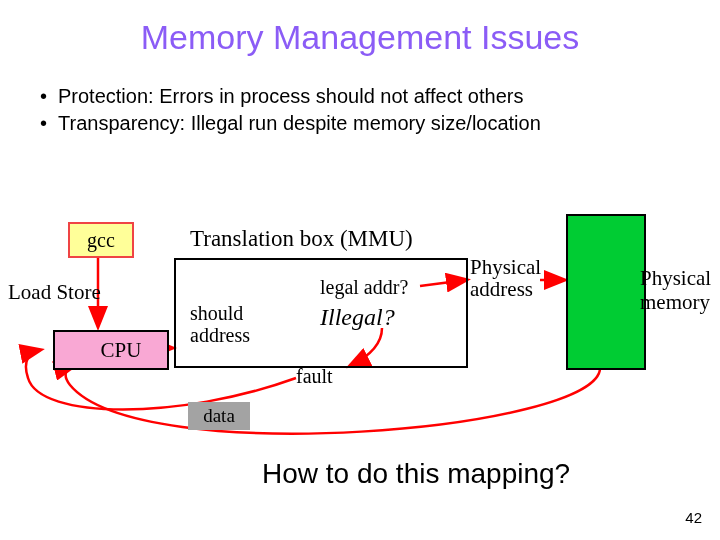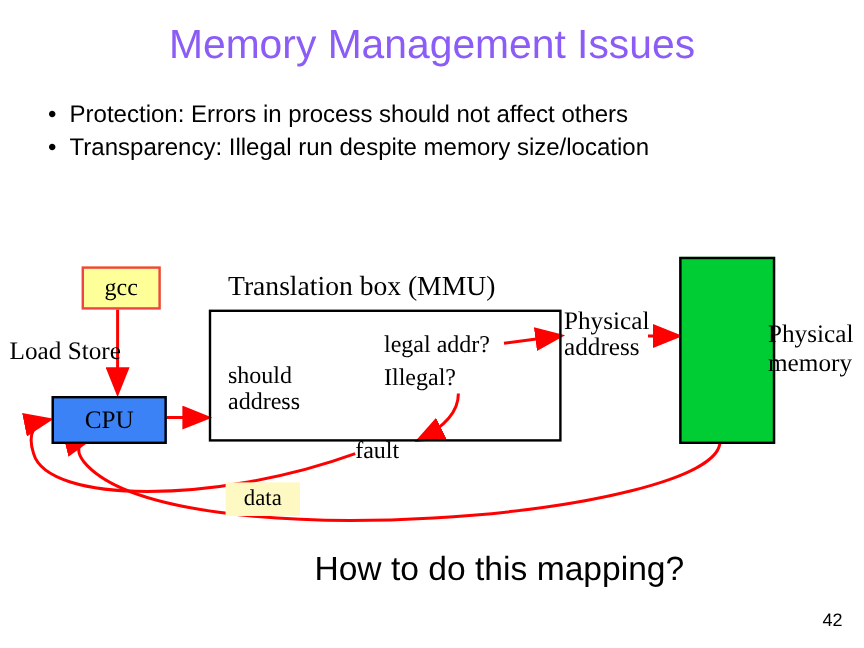--- a/index.html
+++ b/index.html
@@ -42,27 +42,28 @@
     line-height: 32px;
     font-size: 20px;
   }
   .loadstore {
     position: absolute;
     left: 8px; top: 70px;
     font-size: 21px;
   }
   .cpu-box {
     position: absolute;
-    left: 43px; top: 120px;
+    left: 53px; top: 120px;
     width: 92px; height: 36px;
     border: 2px solid #000;
-    background: #3b82f6;
+    background: #f9a8d4;
     text-align: center;
     line-height: 36px;
     font-size: 21px;
+    padding-left: 20px;
   }
   .mmu-title {
     position: absolute;
     left: 190px; top: 16px;
     font-size: 23px;
     font-weight: normal;
   }
   .mmu-box {
     position: absolute;
     left: 174px; top: 48px;
@@ -77,21 +78,22 @@
     line-height: 22px;
   }
   .legal {
     position: absolute;
     left: 320px; top: 66px;
     font-size: 20px;
   }
   .illegal {
     position: absolute;
     left: 320px; top: 94px;
-    font-size: 20px;
+    font-size: 24px;
+    font-style: italic;
   }
   .pa-label {
     position: absolute;
     left: 470px; top: 46px;
     font-size: 21px;
     line-height: 22px;
   }
   .pmem-box {
     position: absolute;
     left: 566px; top: 4px;
@@ -108,21 +110,21 @@
   }
   .fault-label {
     position: absolute;
     left: 296px; top: 155px;
     font-size: 20px;
   }
   .data-box {
     position: absolute;
     left: 188px; top: 192px;
     width: 62px; height: 28px;
-    background: #fef9c3;
+    background: #a3a3a3;
     text-align: center;
     line-height: 28px;
     font-size: 19px;
   }
   .question {
     position: absolute;
     left: 262px; top: 248px;
     font-size: 28px;
   }
   .pagenum {

